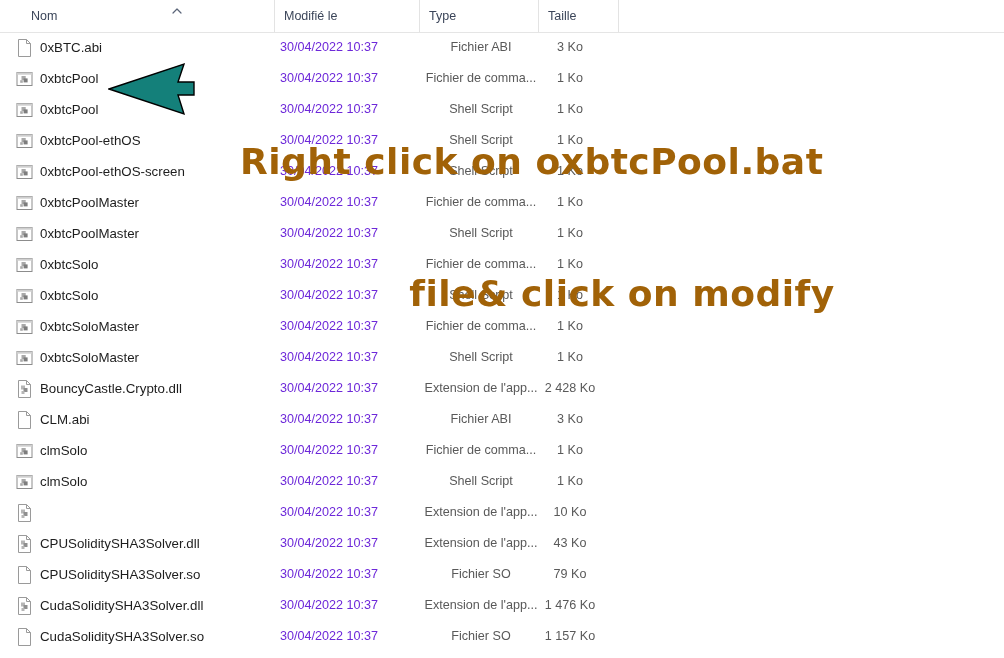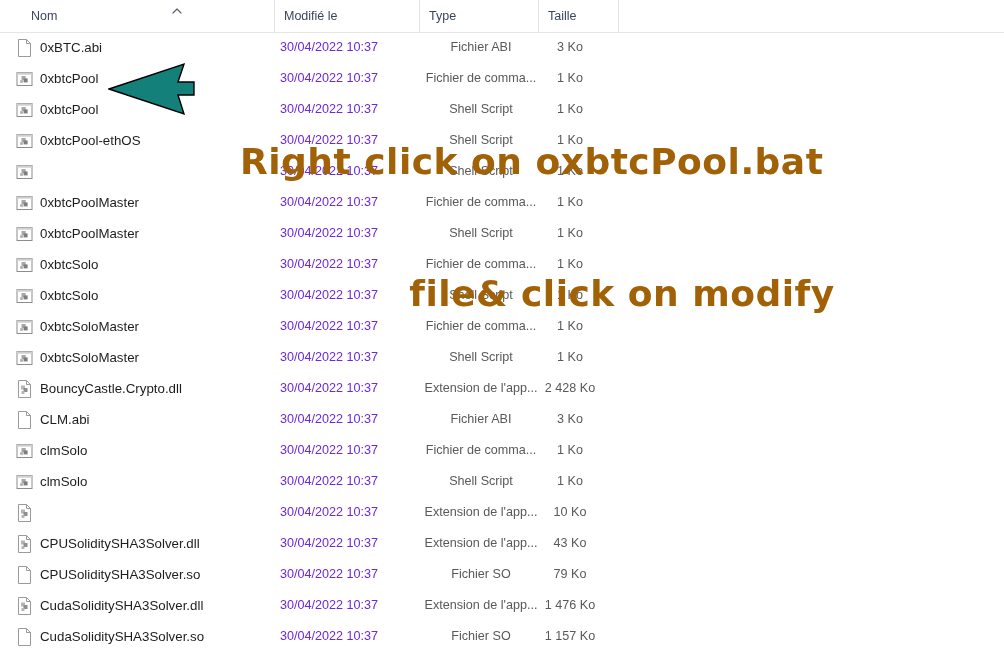--- a/index.html
+++ b/index.html
@@ -254,20 +254,21 @@
           <span class="ficon">
             <svg width="17" height="18" viewBox="0 0 17 18" xmlns="http://www.w3.org/2000/svg">
               <rect x="1" y="2.5" width="15" height="13" fill="#ffffff" stroke="#8c8c8c" stroke-width="1"></rect>
               <rect x="1" y="2.5" width="15" height="2.2" fill="#cfcfcf"></rect>
               <rect x="5.5" y="6" width="4.2" height="4.2" fill="#a9a9a9"></rect>
               <rect x="7.6" y="8.4" width="4" height="4" fill="#7d7d7d"></rect>
               <rect x="4.2" y="10.2" width="2.6" height="2.6" fill="#a9a9a9"></rect>
             </svg>
           </span>
         </div>
+        <div class="cell c-name">0xbtcPool-ethOS-screen</div>
         <div class="cell c-date">30/04/2022 10:37</div>
         <div class="cell c-type">Shell Script</div>
         <div class="cell c-size">1 Ko</div>
       </div>
       <div class="row">
         <div class="cell c-icon">
           <span class="ficon">
             <svg width="17" height="18" viewBox="0 0 17 18" xmlns="http://www.w3.org/2000/svg">
               <rect x="1" y="2.5" width="15" height="13" fill="#ffffff" stroke="#8c8c8c" stroke-width="1"></rect>
               <rect x="1" y="2.5" width="15" height="2.2" fill="#cfcfcf"></rect>

